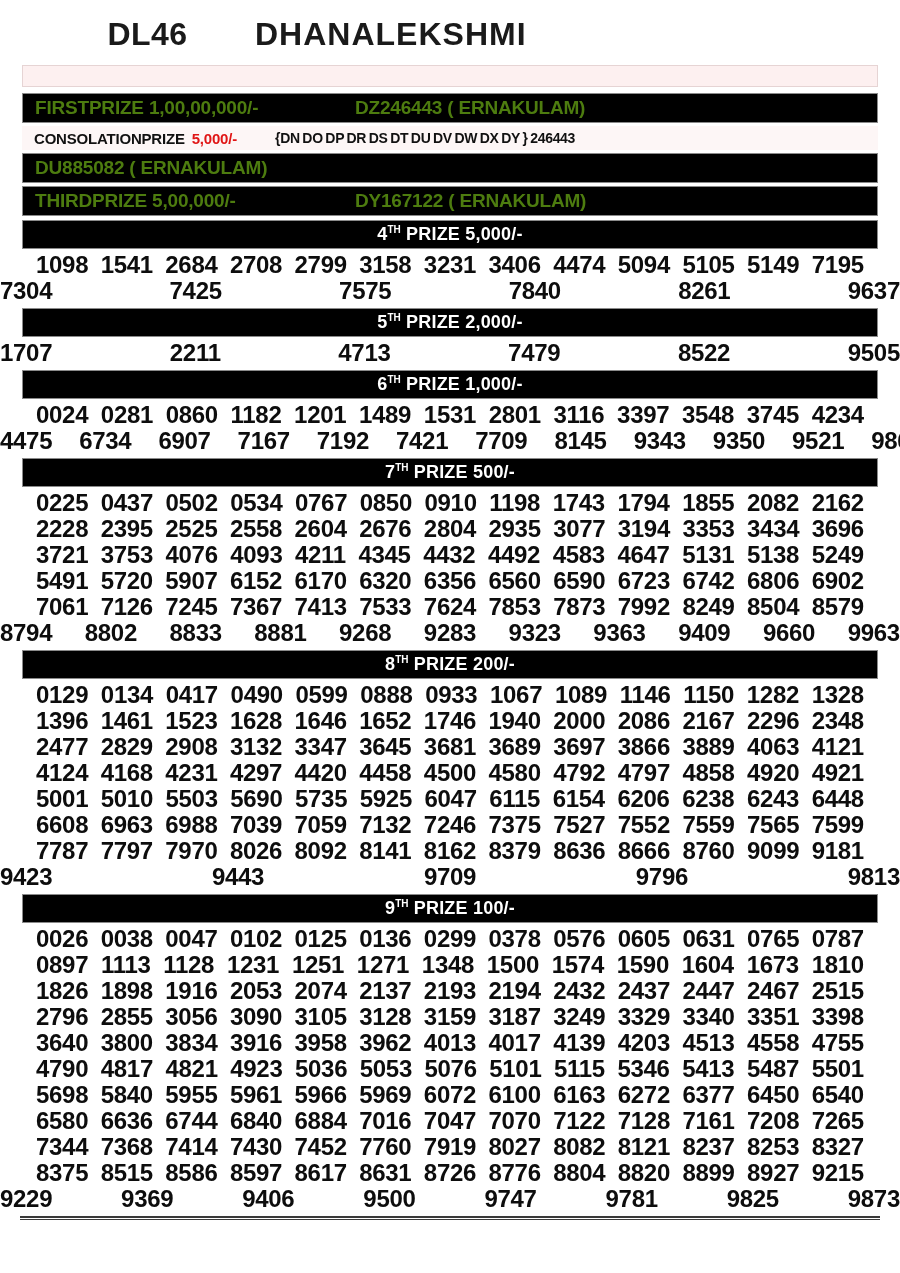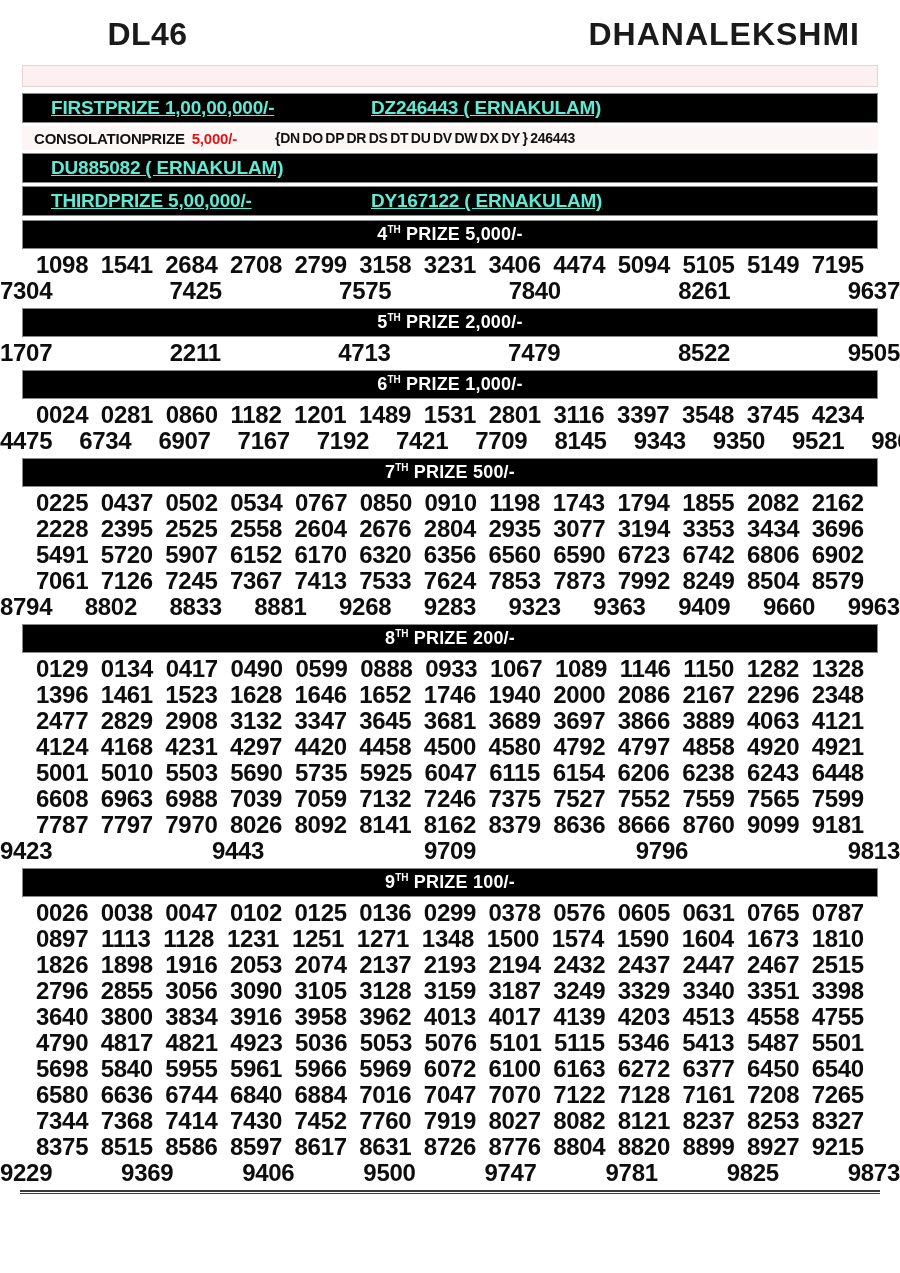--- a/index.html
+++ b/index.html
@@ -12,37 +12,36 @@
   }
   .page { width:900px; height:1130px; background:#fff; padding-top:10px; }
 
   
   .titlebar {
     display:flex; align-items:baseline;
     padding:6px 40px 10px 40px;
     font-size:32px; letter-spacing:0.5px; color:#1a1a1a;
   }
   .titlebar .code  { flex:0 0 215px; text-align:center; }
-  .titlebar .name  { flex:1 1 auto;  text-align:right; letter-spacing:1px; }
+  .titlebar .name  { flex:1 1 auto;  text-align:left; letter-spacing:1px; }
   .titlebar .date  { flex:0 0 265px; text-align:center; }
 
   
   .strip {
     margin:2px 22px 6px 22px; height:22px;
     background:#fdf0f0; border:1px solid #e6d4d4;
   }
 
   
   .bar {
-    margin:3px 22px; background:#000; color:#5eead4;
+    margin:3px 22px; background:#000; color:#4d7c0f;
     border:1px solid #8a8a8a;
     display:flex; align-items:center;
-    font-size:19px; padding:3px 28px; min-height:26px;
+    font-size:19px; padding:3px 12px; min-height:26px;
     letter-spacing:-0.2px;
-    text-decoration:underline;
   }
   .bar .bar-label  { flex:0 0 320px; white-space:nowrap; }
   .bar .bar-ticket { white-space:nowrap;text-align:center; }
 
   
   .consolation {
     margin:2px 22px; background:#fdf6f6;
     display:flex; align-items:center;
     font-size:15px; padding:3px 12px; min-height:24px;
     letter-spacing:-0.2px; color:#111;
@@ -202,20 +201,35 @@
           <span class="num">2676</span>
           <span class="num">2804</span>
           <span class="num">2935</span>
           <span class="num">3077</span>
           <span class="num">3194</span>
           <span class="num">3353</span>
           <span class="num">3434</span>
           <span class="num">3696</span>
         </div>
         <div class="num-row">
+          <span class="num">3721</span>
+          <span class="num">3753</span>
+          <span class="num">4076</span>
+          <span class="num">4093</span>
+          <span class="num">4211</span>
+          <span class="num">4345</span>
+          <span class="num">4432</span>
+          <span class="num">4492</span>
+          <span class="num">4583</span>
+          <span class="num">4647</span>
+          <span class="num">5131</span>
+          <span class="num">5138</span>
+          <span class="num">5249</span>
+        </div>
+        <div class="num-row">
           <span class="num">5491</span>
           <span class="num">5720</span>
           <span class="num">5907</span>
           <span class="num">6152</span>
           <span class="num">6170</span>
           <span class="num">6320</span>
           <span class="num">6356</span>
           <span class="num">6560</span>
           <span class="num">6590</span>
           <span class="num">6723</span>

